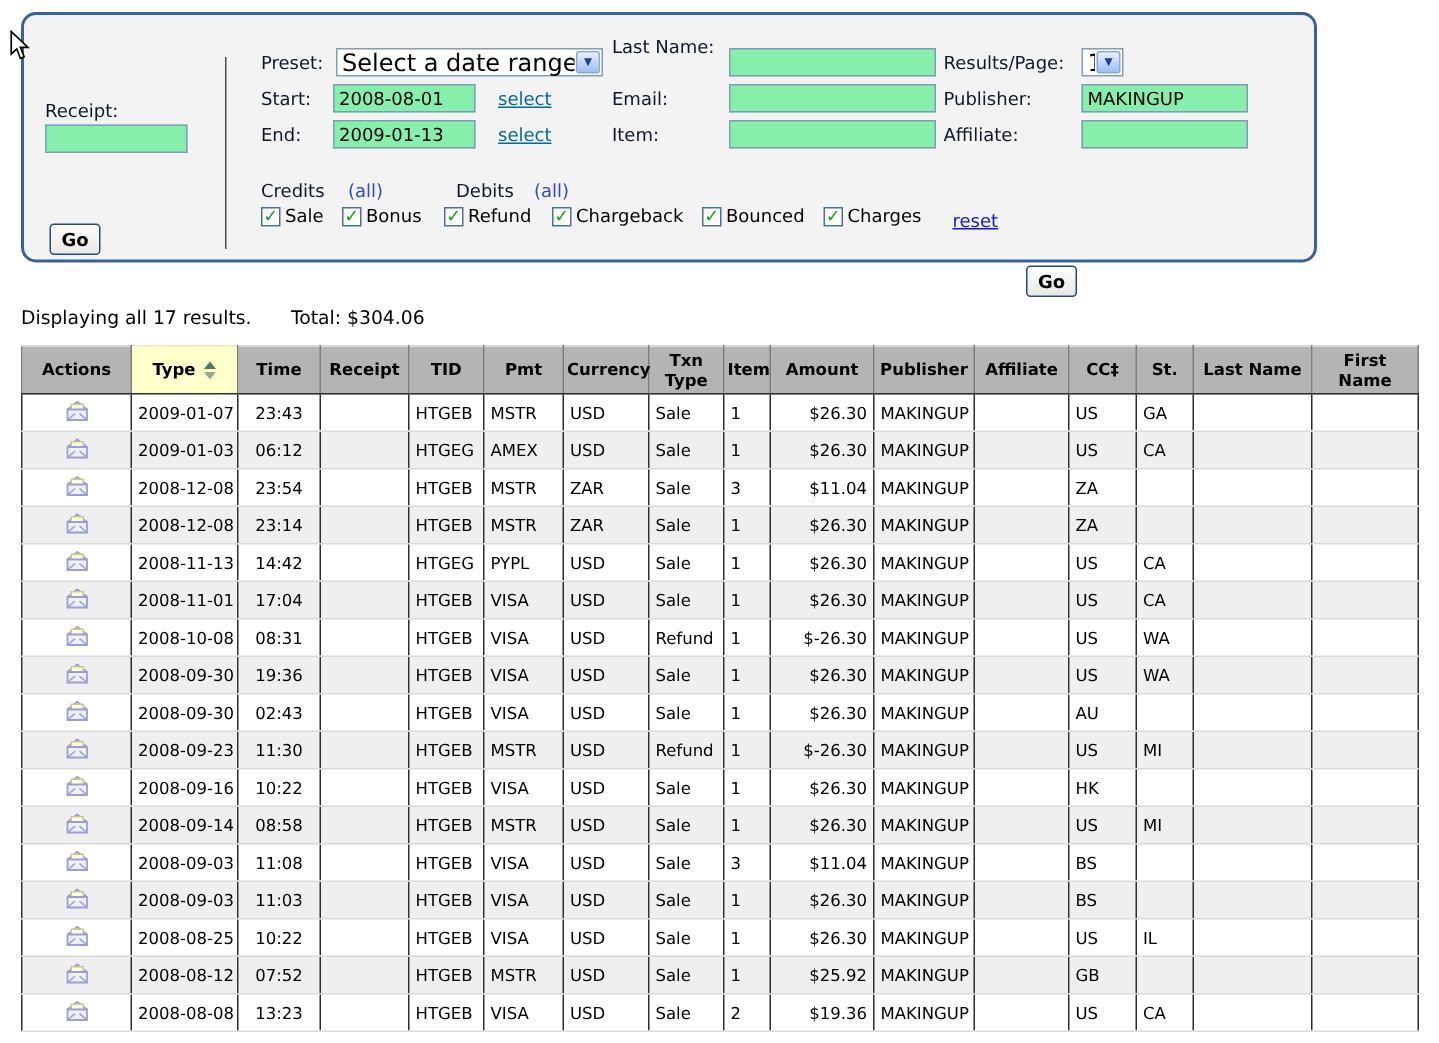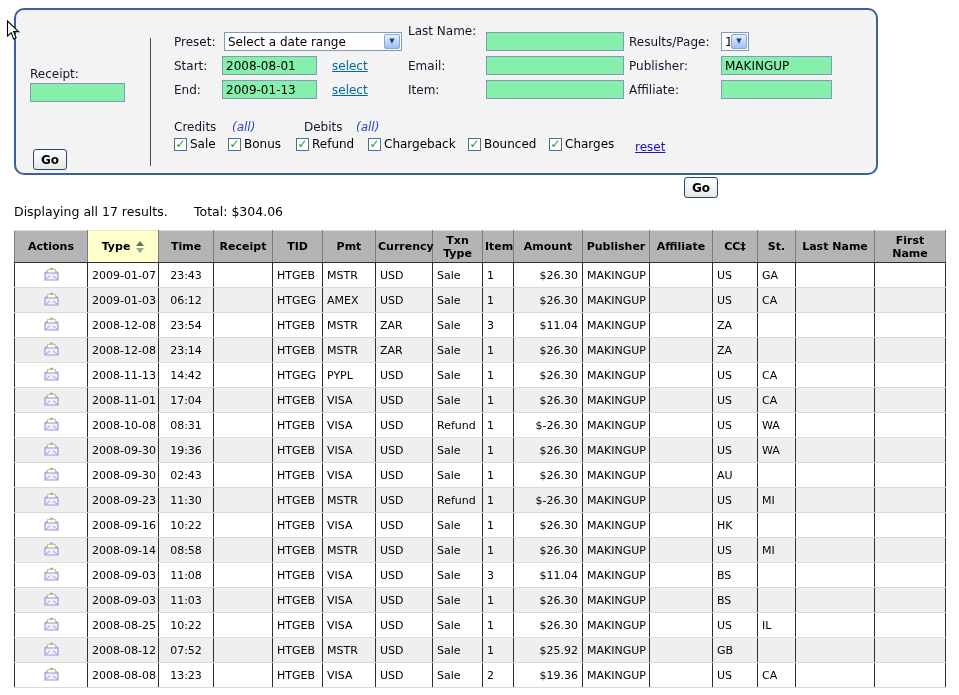--- a/index.html
+++ b/index.html
@@ -22,29 +22,29 @@
     position: absolute; height: 21px; min-width: 32px;
     border: 1px solid #29477a; border-radius: 3px;
     background: linear-gradient(#fefefe, #e8e8e3);
     font-family: "DejaVu Sans", sans-serif; font-size: 12px; font-weight: bold; color: #000;
     padding: 0 7px; cursor: pointer; margin-top: 41px;
   }
   .xpsel {
     position: absolute; height: 19px; border: 1px solid #7f9db9; background: #fff;
     display: flex; align-items: center; cursor: pointer;
   }
-  .xpsel-t { flex: 1; font-size: 12px; padding: 16px 3px; white-space: nowrap; overflow: hidden; }
+  .xpsel-t { flex: 1; font-size: 16px; padding: 16px 3px; white-space: nowrap; overflow: hidden; }
   .xpsel-b {
     width: 16px; height: 15px; margin: 0 1px; border-radius: 2px;
     background: linear-gradient(#e7effd, #9fbef2); border: 1px solid #86a7dd;
     color: #1b3e91; font-size: 7px; line-height: 13px; text-align: center;
   }
   .link-u { position: absolute; font-size: 12px; color: #1a14cc; text-decoration: underline; cursor: pointer; white-space: nowrap; }
   .link-p { position: absolute; font-size: 12px; color: #0369a1; text-decoration: underline; cursor: pointer; white-space: nowrap; }
-  .link-all { font-size: 12px; color: #2b49c8; cursor: pointer; font-style: italic; }
+  .link-all { font-size: 12px; color: #2b49c8; cursor: pointer; }
   .cbrow { position: absolute; left: 158px; top: 127px; height: 18px; width: 500px; }
   .cbitem { position: absolute; top: 0; display: flex; align-items: center; cursor: pointer; }
   .cbbox {
     width: 13px; height: 13px; border: 1px solid #4d6e96; background: #fff;
     color: #17a117; font-size: 12px; font-weight: bold; line-height: 11px; text-align: center;
     display: inline-block; margin-right: 3px;
   }
   .cblab { font-size: 12px; color: #000; }
 
   

